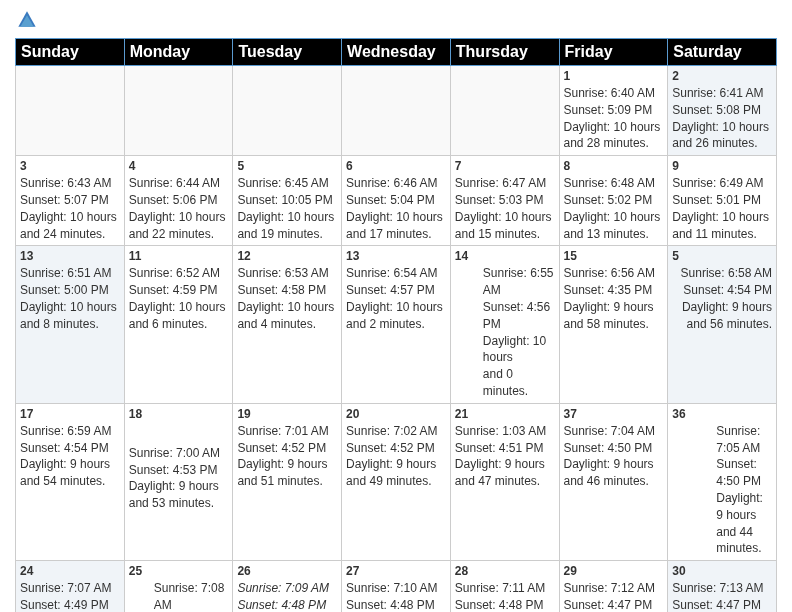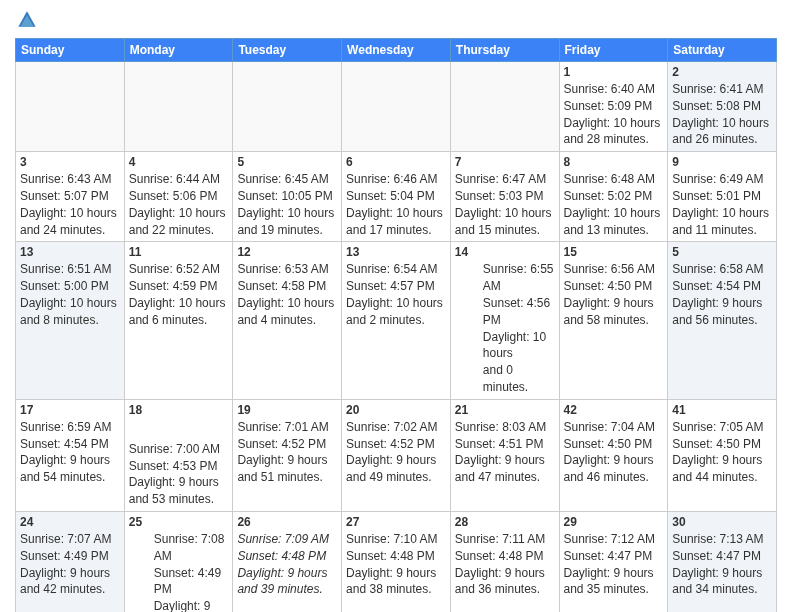--- a/index.html
+++ b/index.html
@@ -49,23 +49,23 @@
       color: #555;
     }
     .calendar {
       flex: 1;
       border: 1px solid #ccc;
       border-collapse: collapse;
       width: 100%;
       table-layout: fixed;
     }
     .calendar th {
-      background-color: #3b82f6;
+      background-color: #000000;
       color: #fff;
-      font-size: 12px;
+      font-size: 16px;
       font-weight: bold;
       text-align: left;
       padding: 4px 5px;
       border: 1px solid #5a9ad0;
     }
     .calendar td {
       border: 1px solid #ccc;
       vertical-align: top;
       padding: 3px 4px;
       font-size: 9.5px;
@@ -228,27 +228,27 @@
           <td>
             <span class="day-num">14</span>
             <div class="day-info" style="white-space: pre-line; margin-left: 28px;">Sunrise: 6:55 AM
 Sunset: 4:56 PM
 Daylight: 10 hours
 and 0 minutes.</div>
           </td>
           <td>
             <span class="day-num">15</span>
             <div class="day-info" style="white-space: pre-line;">Sunrise: 6:56 AM
-Sunset: 4:50 PM
+Sunset: 4:35 PM
 Daylight: 9 hours
 and 58 minutes.</div>
           </td>
           <td class="shaded">
             <span class="day-num">5</span>
-            <div class="day-info" style="white-space: pre-line;">Sunrise: 6:58 AM
+            <div class="day-info" style="white-space: pre-line; text-align: right;">Sunrise: 6:58 AM
 Sunset: 4:54 PM
 Daylight: 9 hours
 and 56 minutes.</div>
           </td>
         </tr>
         <tr>
           <td>
             <span class="day-num">17</span>
             <div class="day-info" style="white-space: pre-line;">Sunrise: 6:59 AM
 Sunset: 4:54 PM
@@ -271,35 +271,35 @@
           </td>
           <td>
             <span class="day-num">20</span>
             <div class="day-info" style="white-space: pre-line;">Sunrise: 7:02 AM
 Sunset: 4:52 PM
 Daylight: 9 hours
 and 49 minutes.</div>
           </td>
           <td>
             <span class="day-num">21</span>
-            <div class="day-info" style="white-space: pre-line;">Sunrise: 8:03 AM
+            <div class="day-info" style="white-space: pre-line;">Sunrise: 1:03 AM
 Sunset: 4:51 PM
 Daylight: 9 hours
 and 47 minutes.</div>
           </td>
           <td>
-            <span class="day-num">42</span>
+            <span class="day-num">37</span>
             <div class="day-info" style="white-space: pre-line;">Sunrise: 7:04 AM
 Sunset: 4:50 PM
 Daylight: 9 hours
 and 46 minutes.</div>
           </td>
           <td>
-            <span class="day-num">41</span>
-            <div class="day-info" style="white-space: pre-line;">Sunrise: 7:05 AM
+            <span class="day-num">36</span>
+            <div class="day-info" style="white-space: pre-line; margin-left: 44px;">Sunrise: 7:05 AM
 Sunset: 4:50 PM
 Daylight: 9 hours
 and 44 minutes.</div>
           </td>
         </tr>
         <tr>
           <td class="shaded">
             <span class="day-num">24</span>
             <div class="day-info" style="white-space: pre-line;">Sunrise: 7:07 AM
 Sunset: 4:49 PM

